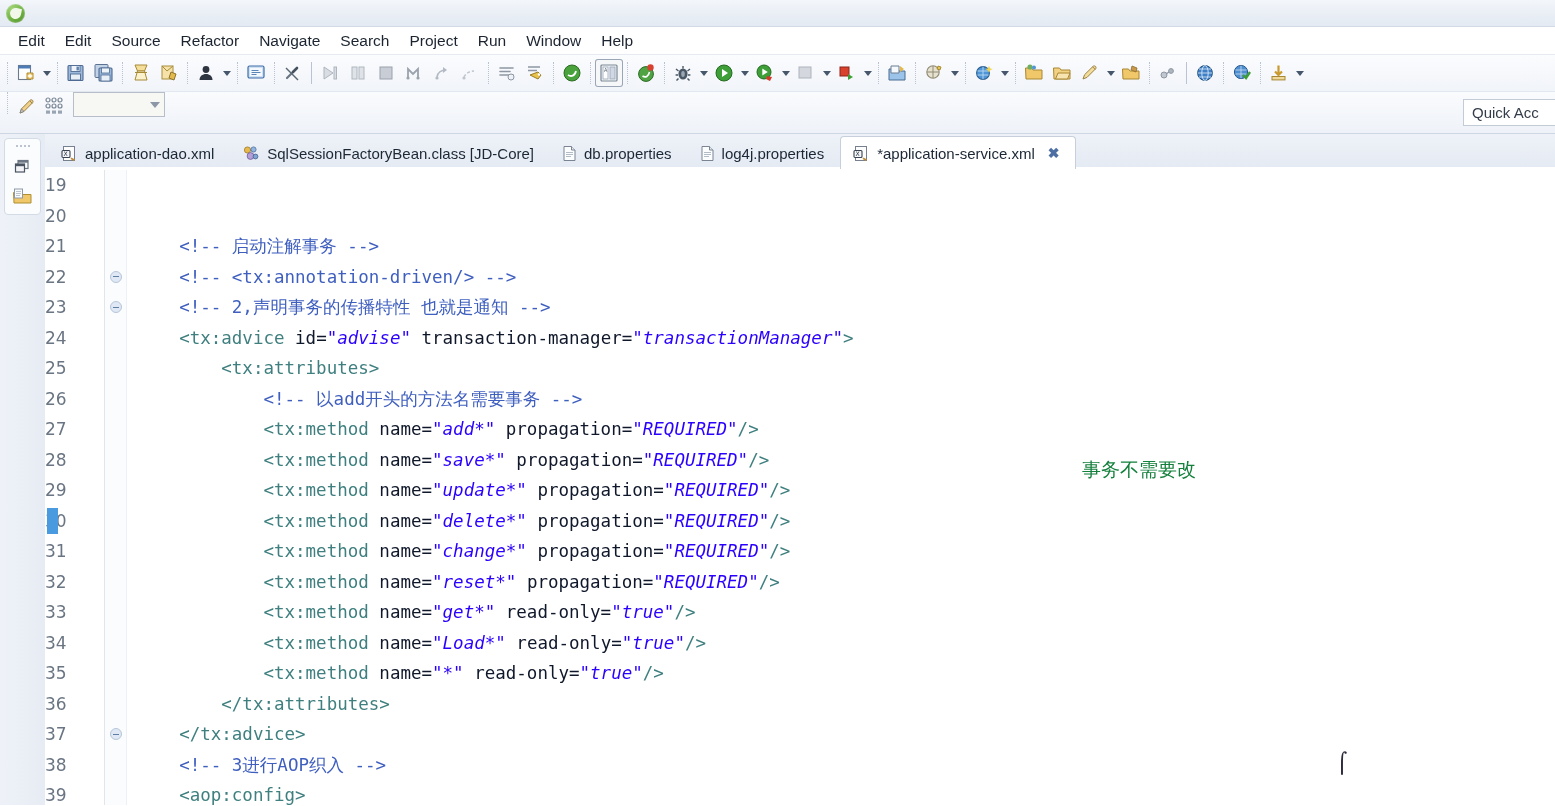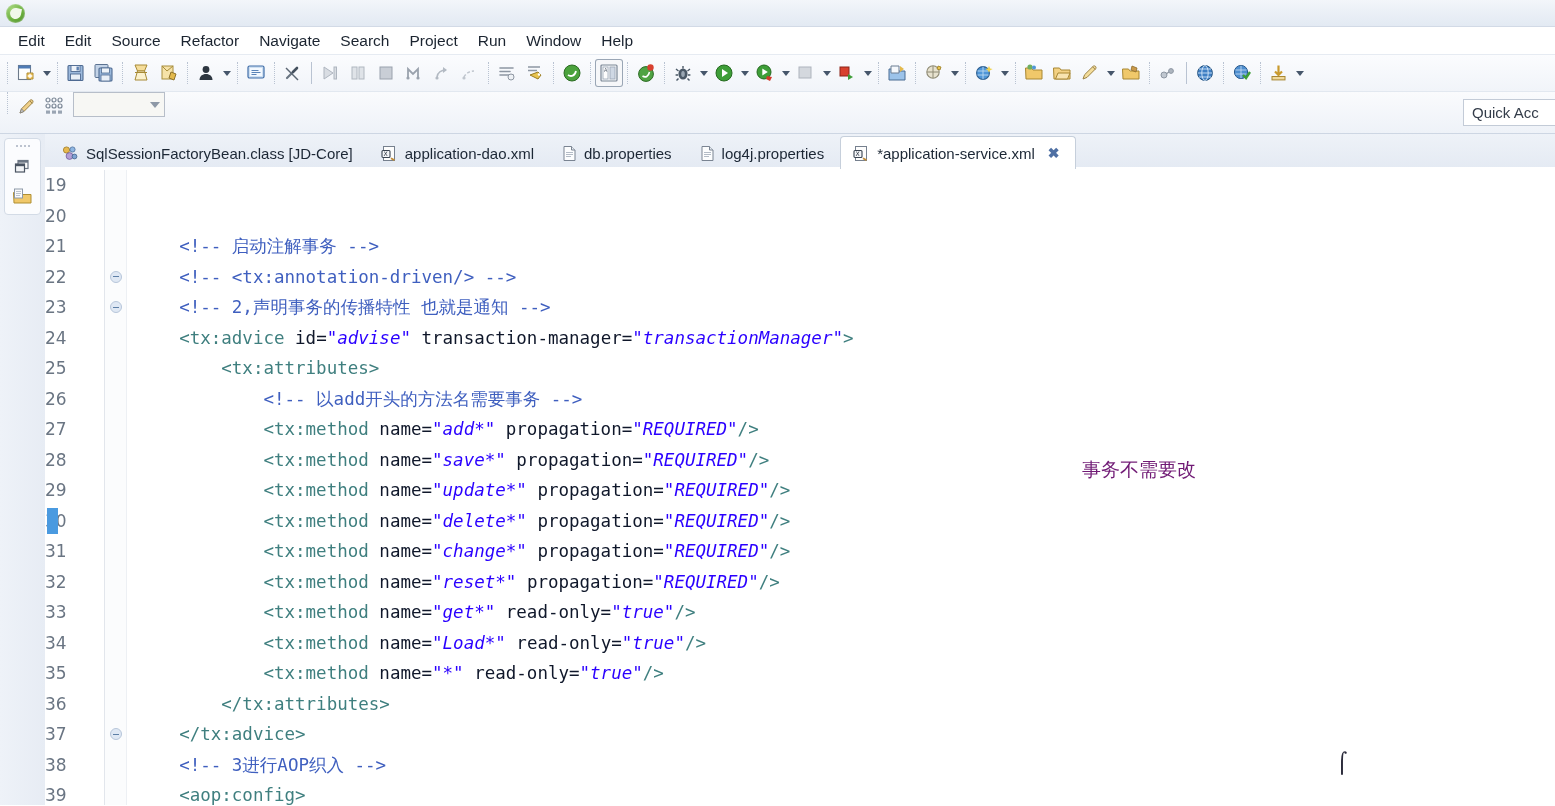--- a/index.html
+++ b/index.html
@@ -303,21 +303,21 @@
   .code-line { height: 30.5px; }
 
   
   .c-comment { color: #3f5fbf; }
   .c-tag     { color: #3f7f7f; margin-top: 24px; }
   .c-attr    { color: #0f172a; }
   .c-val     { color: #2a00ff; font-style: italic; }
 
   .annotation {
     position: absolute;
-    color: #701a75;
+    color: #15803d;
     font-family: "DejaVu Sans", sans-serif;
     font-size: 19px;
     white-space: nowrap;
   }
   .mouse-caret {
     position: absolute;
     color: #2a2a3a;
     font-family: "DejaVu Sans", sans-serif;
     font-size: 20px;
     pointer-events: none;
@@ -674,39 +674,39 @@
         </svg>
       </div>
     </div>
   </div>
 
   <div class="editor-col">
 
     <div class="tabbar" id="tabbar">
         <div class="tab">
           <span style="display: flex;">
+            <svg class="ico" width="17" height="17" viewBox="0 0 17 17">
+              <rect x="2.5" y="1.5" width="11" height="14" fill="#fdfdfd" stroke="#76808e" stroke-width="1"></rect>
+              <rect x="1" y="5.5" width="8" height="7" rx="1" fill="#f4f6f9" stroke="#3a4451" stroke-width="1.1"></rect>
+              <text x="2.6" y="11" font-family="DejaVu Sans, sans-serif" font-size="6.2" fill="#1c2430">X</text>
+              <path d="M10.5 12.5l3.5 2-1 1.5-3.5-2z" fill="#c08c3a"></path>
+            </svg>
+          </span>
+          <span>application-dao.xml</span>
+        </div>
+        <div class="tab">
+          <span style="display: flex;">
             <svg class="ico" width="18" height="17" viewBox="0 0 18 17">
               <circle cx="5.5" cy="5" r="3.1" fill="#e8b94f" stroke="#9d7a23" stroke-width=".8"></circle>
               <circle cx="11.5" cy="4.5" r="2.6" fill="#8fb6e2" stroke="#4c6f9c" stroke-width=".8"></circle>
               <circle cx="8.5" cy="11" r="3.4" fill="#b4a0d6" stroke="#6e5a9a" stroke-width=".8"></circle>
               <circle cx="13.5" cy="11.5" r="2.4" fill="#7fa4d4" stroke="#41618c" stroke-width=".8"></circle>
             </svg>
           </span>
           <span>SqlSessionFactoryBean.class [JD-Core]</span>
-        </div>
-        <div class="tab">
-          <span style="display: flex;">
-            <svg class="ico" width="17" height="17" viewBox="0 0 17 17">
-              <rect x="2.5" y="1.5" width="11" height="14" fill="#fdfdfd" stroke="#76808e" stroke-width="1"></rect>
-              <rect x="1" y="5.5" width="8" height="7" rx="1" fill="#f4f6f9" stroke="#3a4451" stroke-width="1.1"></rect>
-              <text x="2.6" y="11" font-family="DejaVu Sans, sans-serif" font-size="6.2" fill="#1c2430">X</text>
-              <path d="M10.5 12.5l3.5 2-1 1.5-3.5-2z" fill="#c08c3a"></path>
-            </svg>
-          </span>
-          <span>application-dao.xml</span>
         </div>
         <div class="tab">
           <span style="display: flex;">
             <svg class="ico" width="15" height="17" viewBox="0 0 15 17">
               <path d="M2 1.5h7.5L13 5v10.5H2z" fill="#fcfdfe" stroke="#7a8492" stroke-width="1"></path>
               <path d="M9.5 1.5V5H13" fill="#e4e9f0" stroke="#7a8492" stroke-width="1"></path>
               <g stroke="#aab3c0" stroke-width=".9">
                 <path d="M4 7.5h7M4 9.5h7M4 11.5h5"></path>
               </g>
             </svg>

